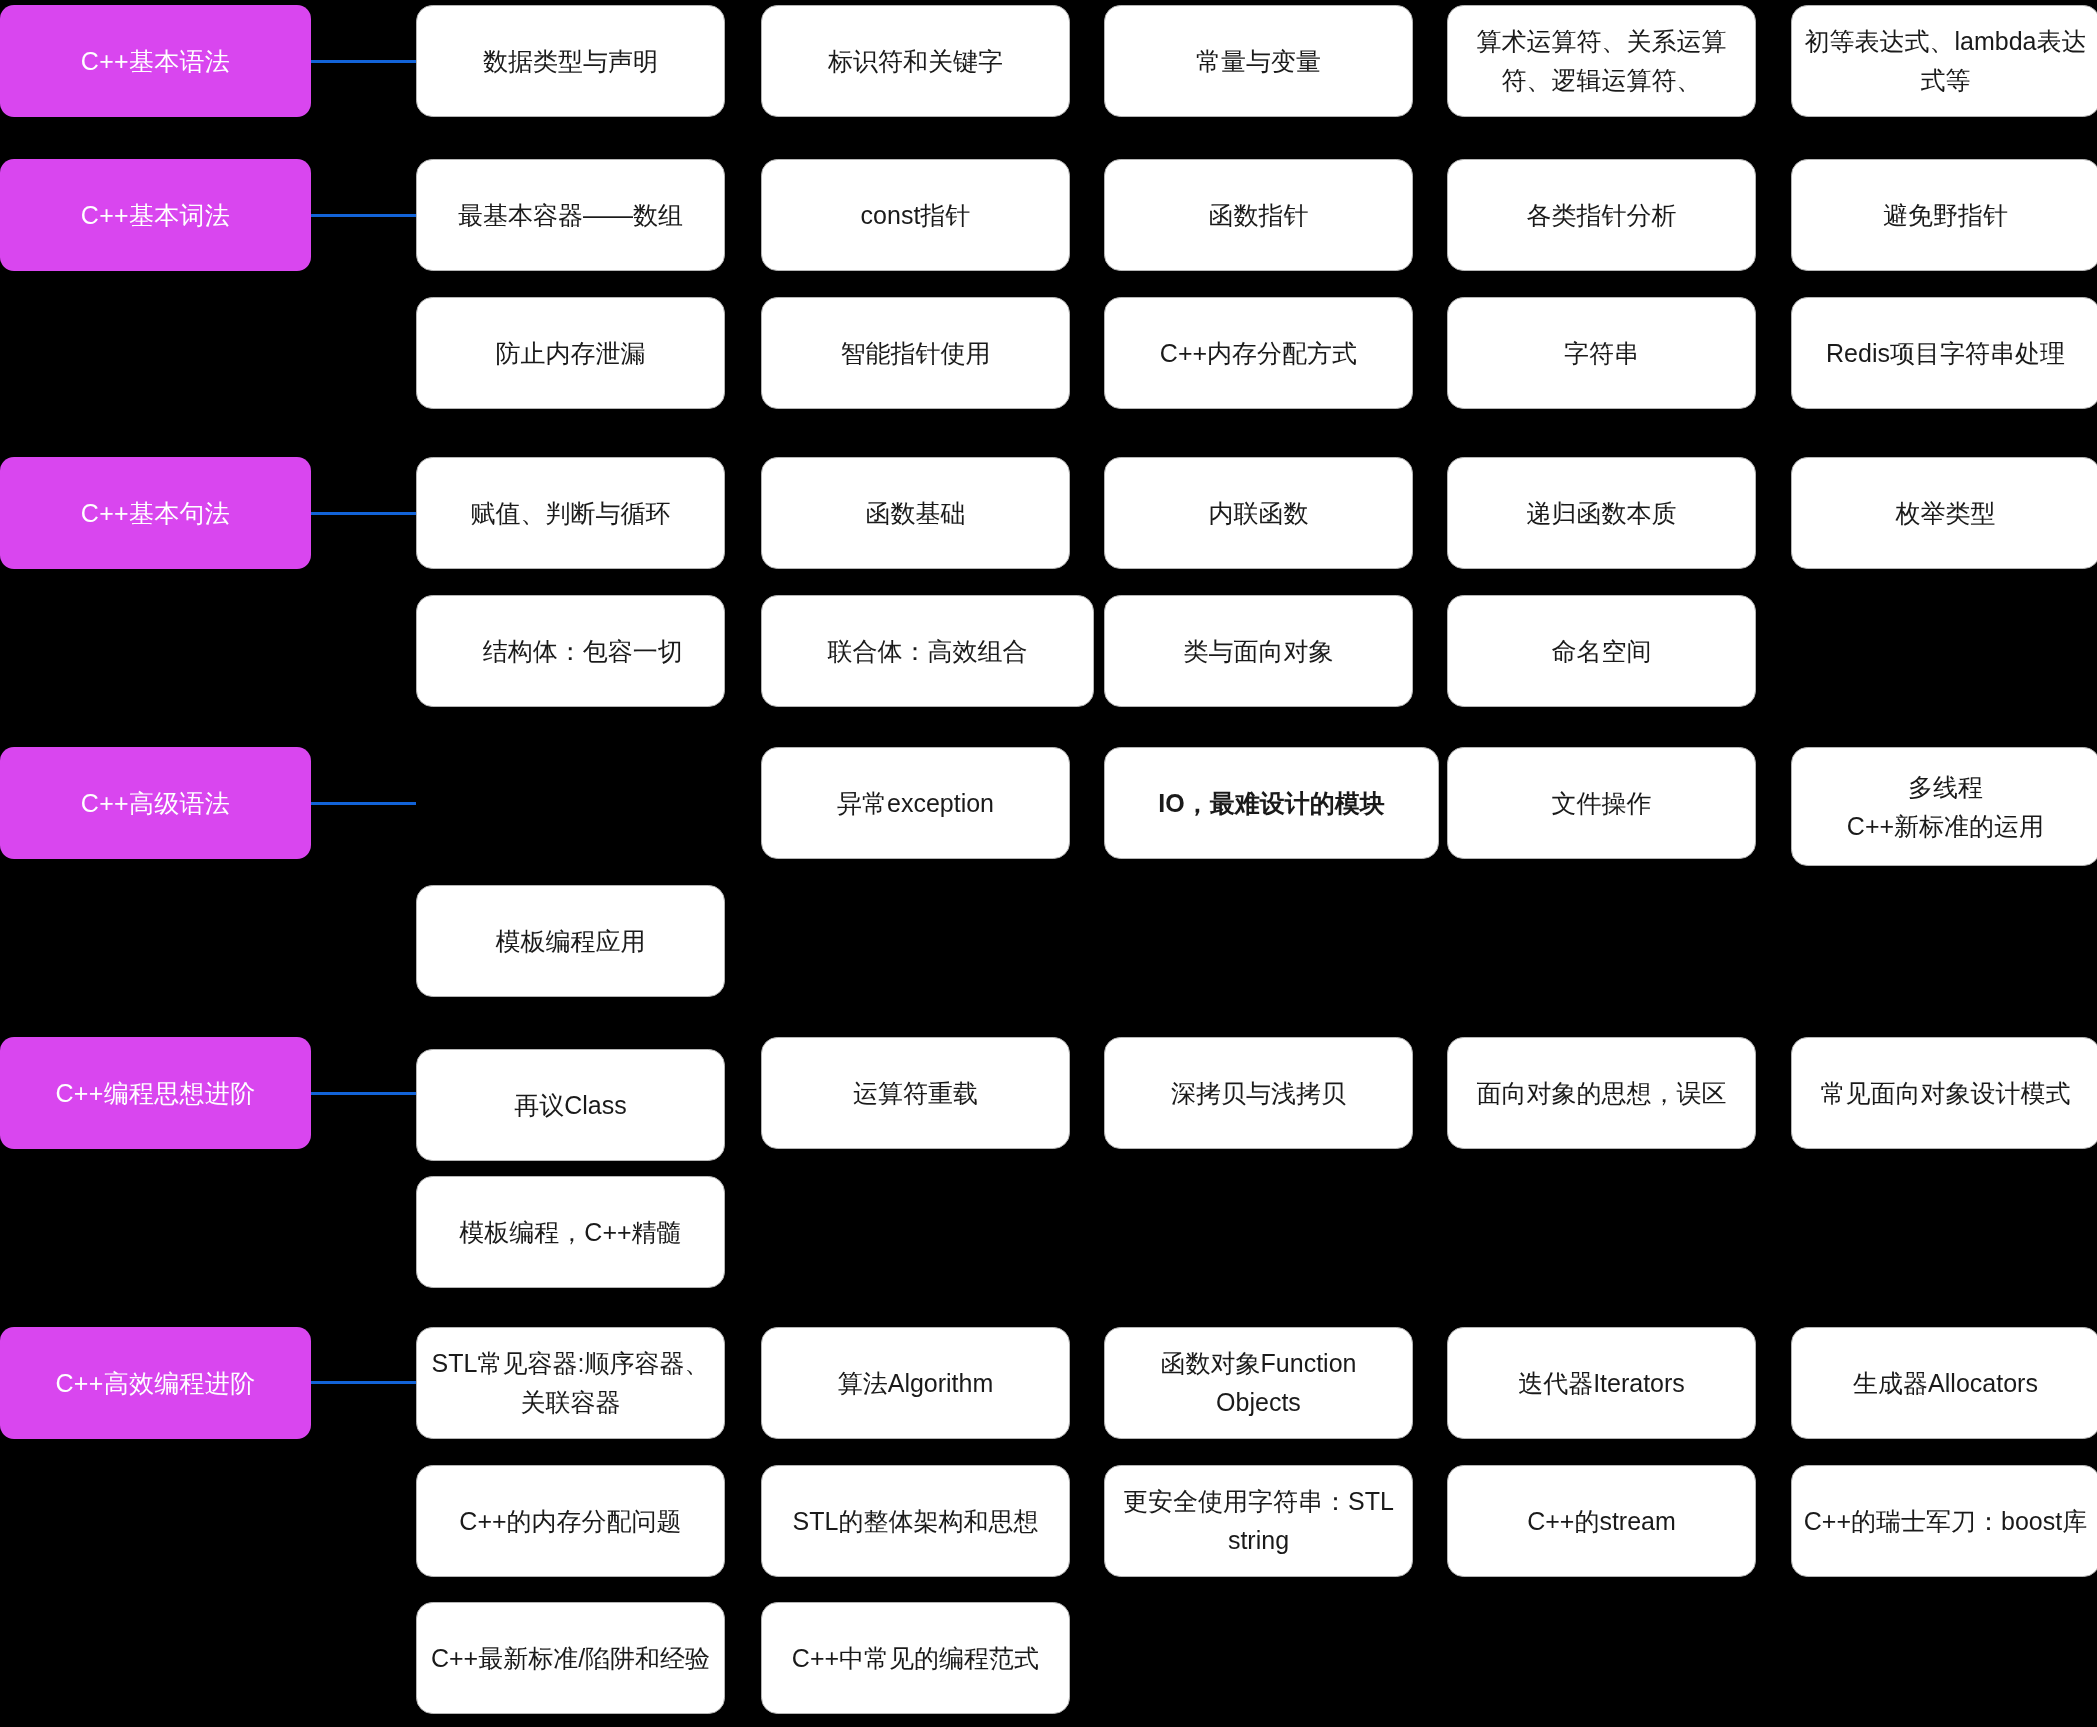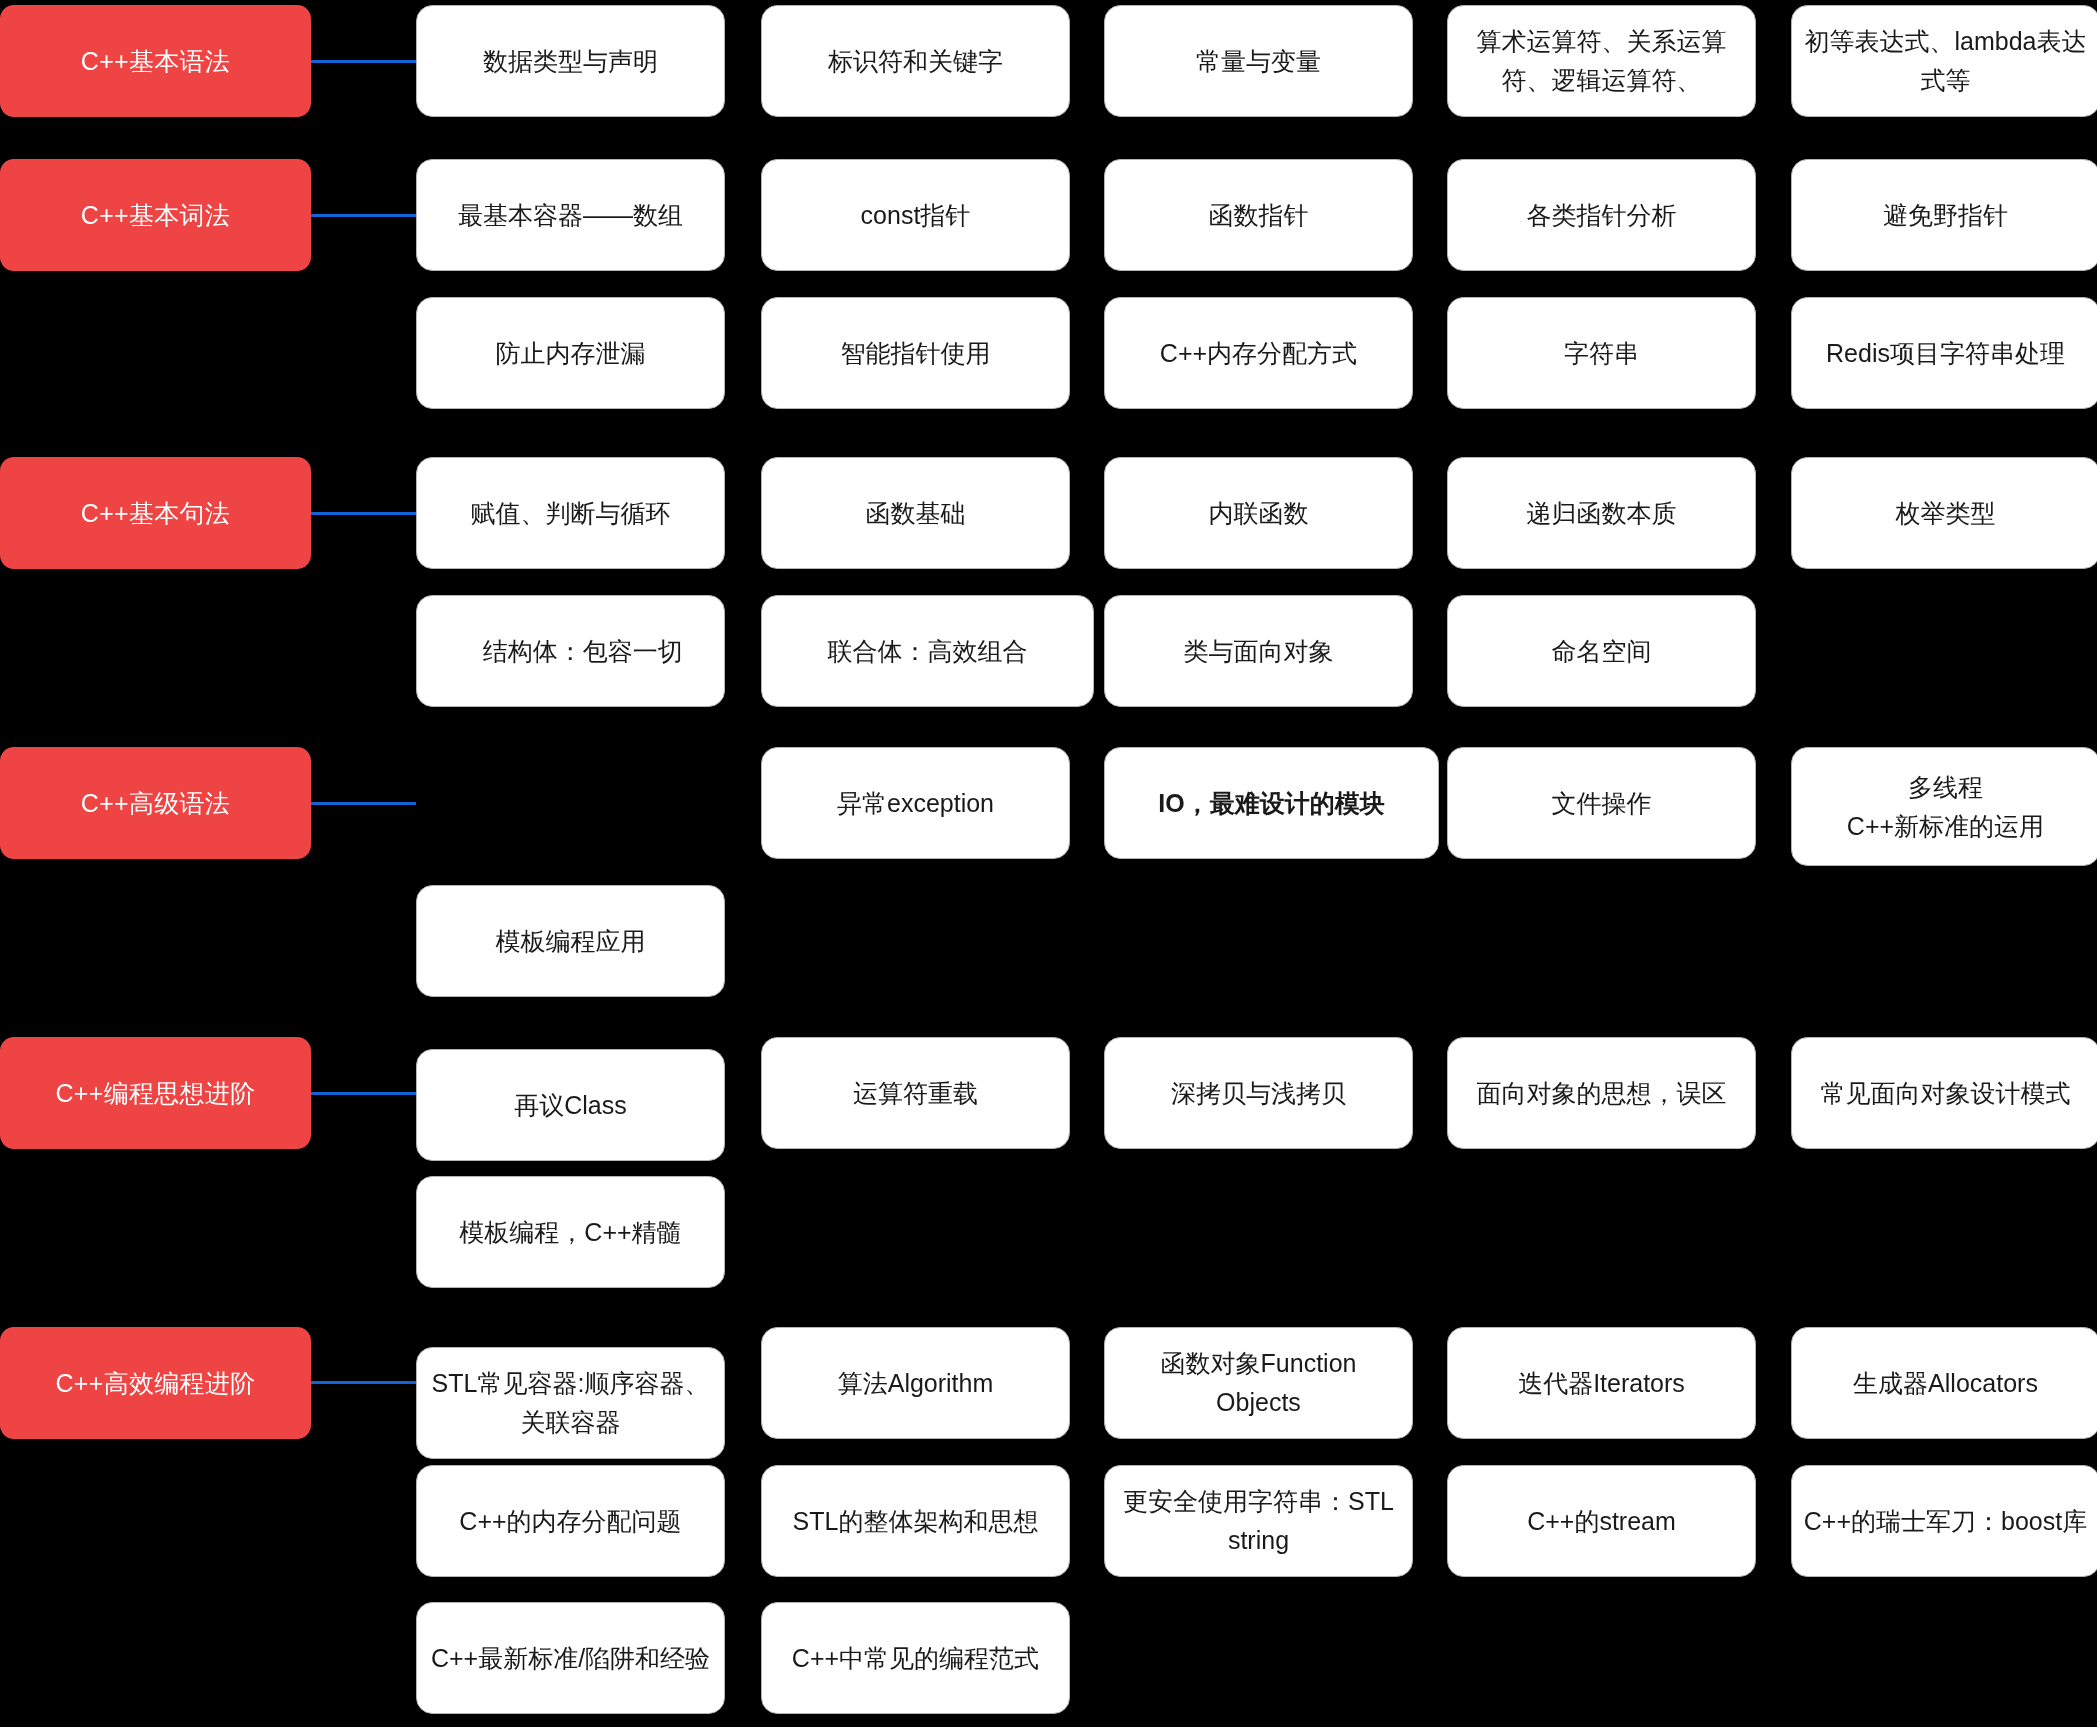--- a/index.html
+++ b/index.html
@@ -5,21 +5,21 @@
   html,body{margin:0;padding:0;background:#000;}
   body{
     width:2097px;height:1728px;position:relative;overflow:hidden;
     font-family:"Liberation Sans","DejaVu Sans",sans-serif;
   }
   #board{position:relative;width:2097px;height:1728px;}
 
   
   .sec-label{
     position:absolute;
-    background:#ef4444;
+    background:#d946ef;
     color:#ffffff;
     border-radius:14px;
     display:flex;align-items:center;justify-content:center;
     text-align:center;
     font-size:25px;
     font-weight:400;
     letter-spacing:0.3px;
     box-sizing:border-box;
     padding:0 8.8px;
     white-space:nowrap;
@@ -176,21 +176,21 @@
     <div class="card" style="left: 1791px; top: 1037px; width: 309px; height: 112px;">
       <span class="txt">常见面向对象设计模式</span>
     </div>
     <div class="card" style="left: 416px; top: 1176px; width: 309px; height: 112px;">
       <span class="txt">模板编程，C++精髓</span>
     </div>
     <div class="sec-label" style="left: 0px; top: 1327px; width: 311px; height: 112px;">
       <span>C++高效编程进阶</span>
     </div>
     <div class="connector" style="left: 311px; top: 1381px; width: 105px;"></div>
-    <div class="card" style="left: 416px; top: 1327px; width: 309px; height: 112px; margin-top: 20px;">
+    <div class="card" style="left: 416px; top: 1327px; width: 309px; height: 112px;">
       <span class="txt">STL常见容器:顺序容器、关联容器</span>
     </div>
     <div class="card" style="left: 761px; top: 1327px; width: 309px; height: 112px;">
       <span class="txt">算法Algorithm</span>
     </div>
     <div class="card" style="left: 1104px; top: 1327px; width: 309px; height: 112px;">
       <span class="txt">函数对象Function Objects</span>
     </div>
     <div class="card" style="left: 1447px; top: 1327px; width: 309px; height: 112px;">
       <span class="txt">迭代器Iterators</span>

